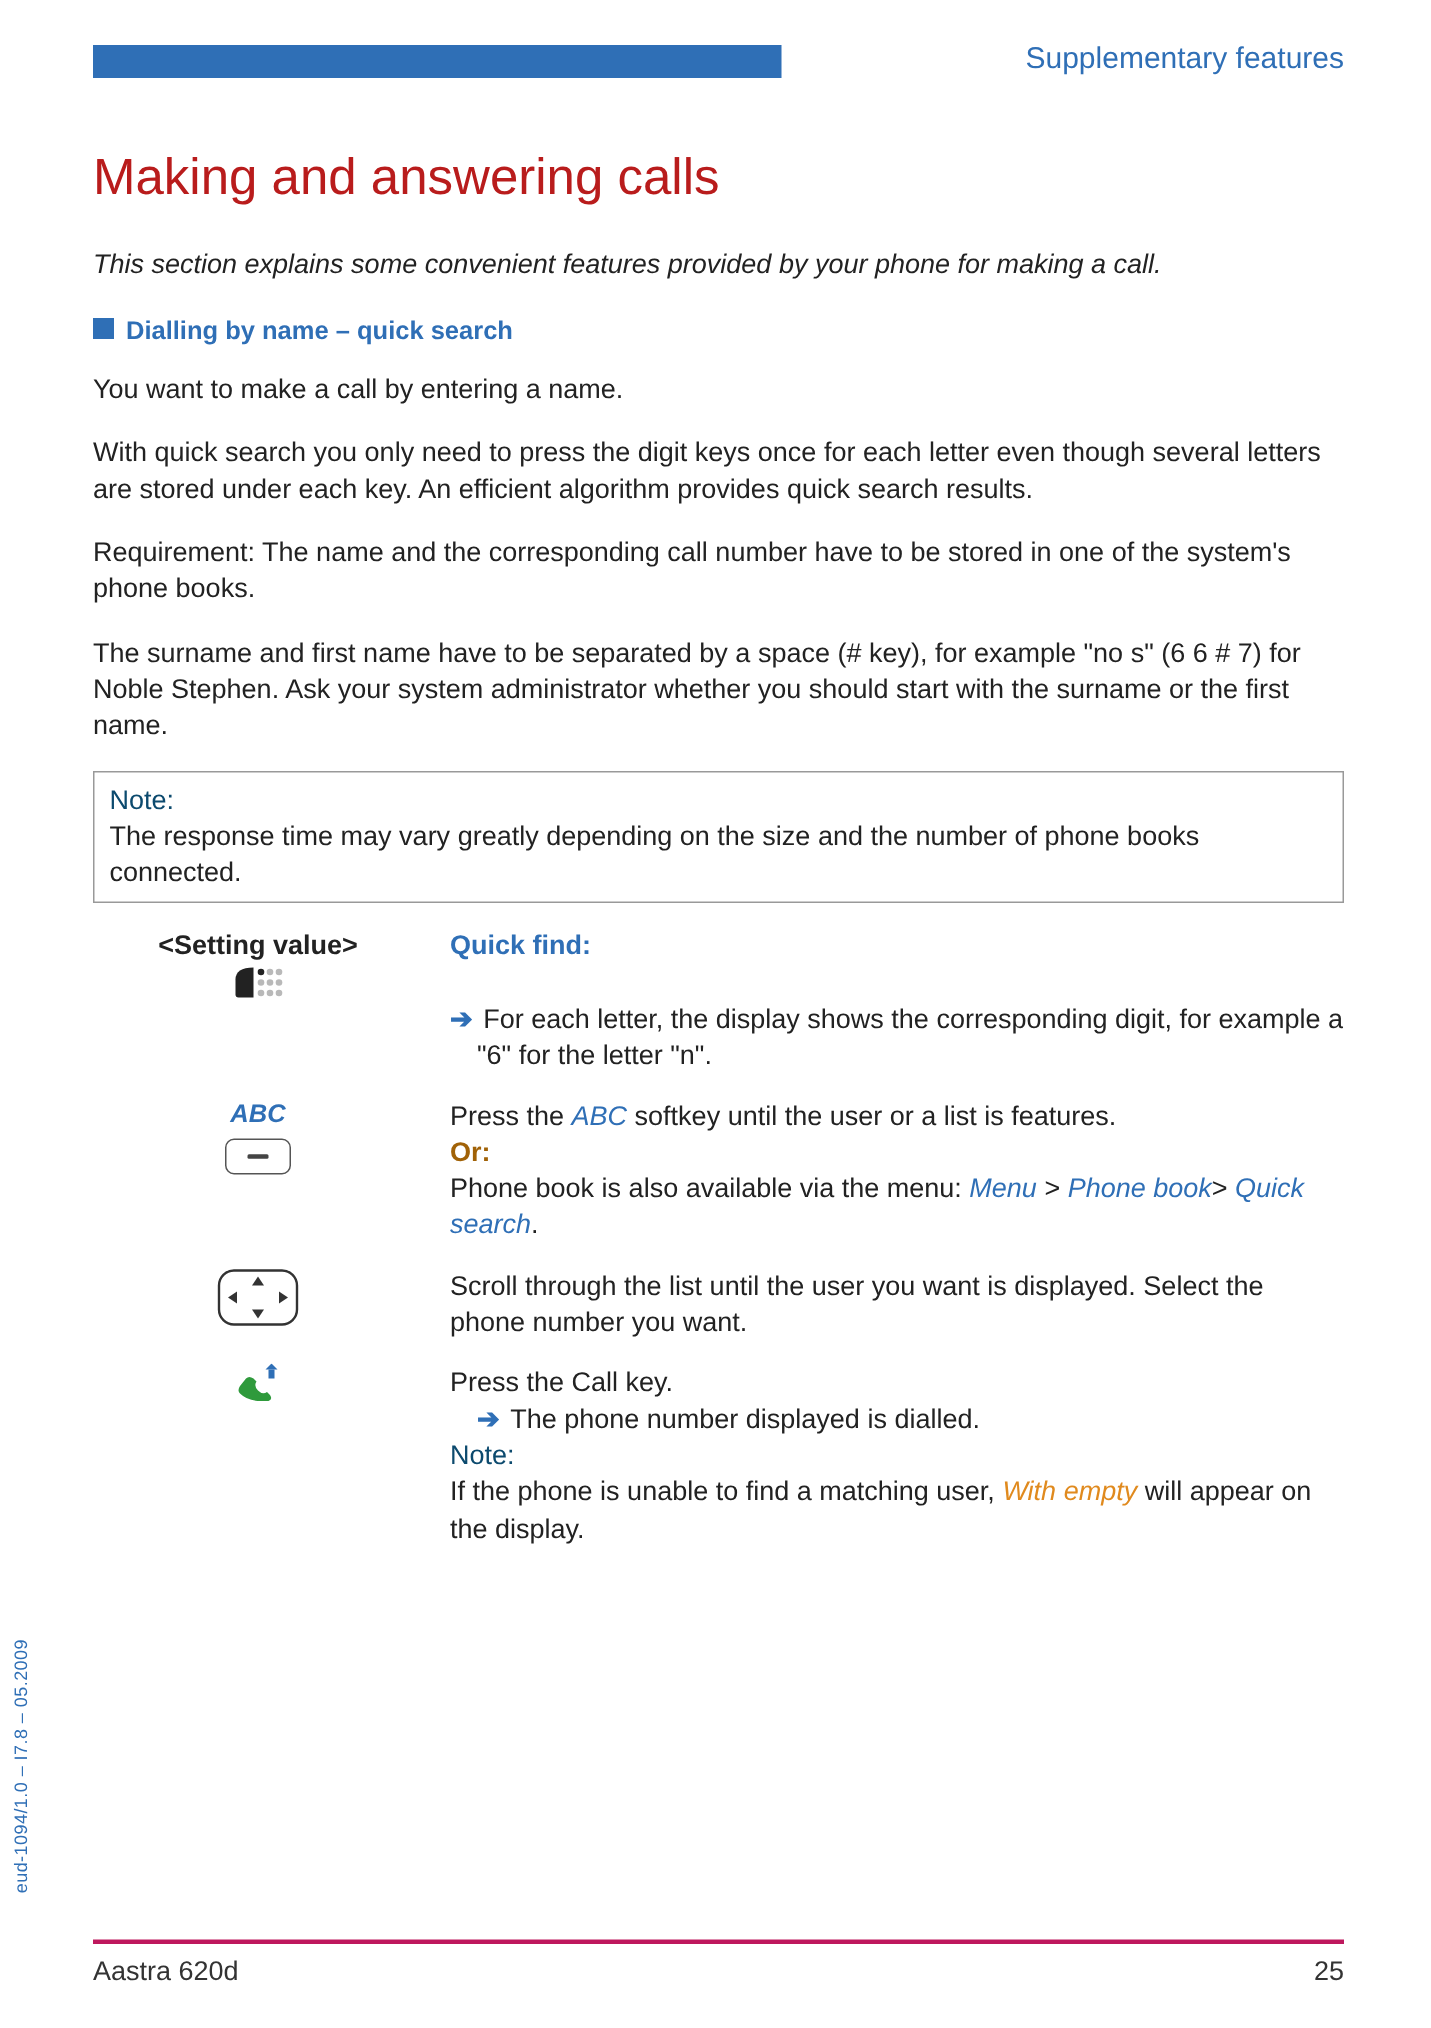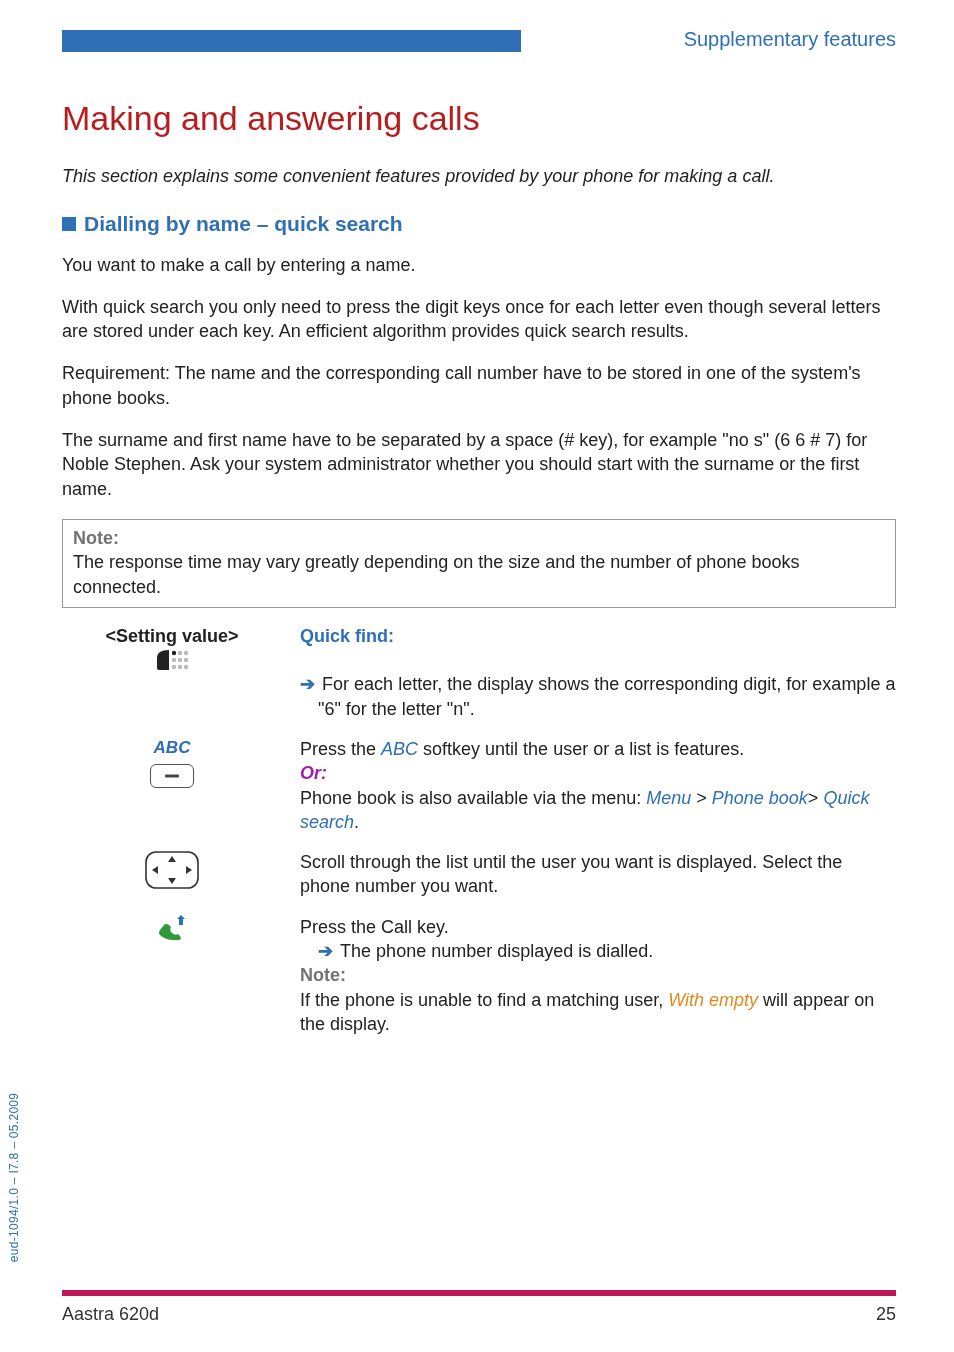--- a/index.html
+++ b/index.html
@@ -46,21 +46,21 @@
     font-size: 34px;
     font-weight: 400;
     margin: 26px 0 22px 0;
   }
   .intro {
     font-style: italic;
     margin: 0 0 22px 0;
   }
   .h2 {
     color: #2f6fb6;
-    font-size: 21px;
+    font-size: 17px;
     font-weight: 700;
     margin: 4px 0 14px 0;
   }
   .h2 .sq {
     display: inline-block;
     width: 14px;
     height: 14px;
     background: #2f6fb6;
     margin-right: 8px;
     vertical-align: 0px;
@@ -68,22 +68,22 @@
   .para {
     margin: 0 0 18px 0;
   }
 
   .note-box {
     border: 1px solid #999;
     padding: 6px 10px 8px 10px;
     margin: 10px 0 16px 0;
   }
   .note-label-orange {
-    color: #737373;
-    font-weight: 700;
+    color: #0c4a6e;
+    font-weight: 400;
   }
 
   .steps {
     display: grid;
     grid-template-columns: 200px 1fr;
     column-gap: 28px;
     row-gap: 16px;
     margin: 4px 0 0 10px;
   }
   .step-icon {
@@ -100,21 +100,21 @@
     color: #2f6fb6;
     font-weight: 700;
   }
   .arrow {
     color: #2f6fb6;
     font-weight: 700;
     margin-right: 2px;
   }
   .blue-inline { color: #2f6fb6; font-style: italic; }
   .orange-inline { color: #e08a1e; font-style: italic; }
-  .or-label { color: #a21caf; font-weight: 700; font-style: italic; }
+  .or-label { color: #a16207; font-weight: 700; }
 
   .abc {
     color: #2f6fb6;
     font-style: italic;
     font-size: 17px;
     display: block;
     margin-bottom: 4px;
   }
   .key-btn {
     display: inline-block;
@@ -134,21 +134,21 @@
     background: #444;
     transform: translate(-50%, -50%);
     border-radius: 1px;
   }
 
   .footer {
     position: absolute;
     left: 62px;
     right: 58px;
     bottom: 26px;
-    border-top: 6px solid #be185d;
+    border-top: 3px solid #be185d;
     padding-top: 6px;
     color: #333;
     font-size: 18px;
     display: flex;
     justify-content: space-between;
   }
 
   .side-rot {
     position: absolute;
     left: 22px;

